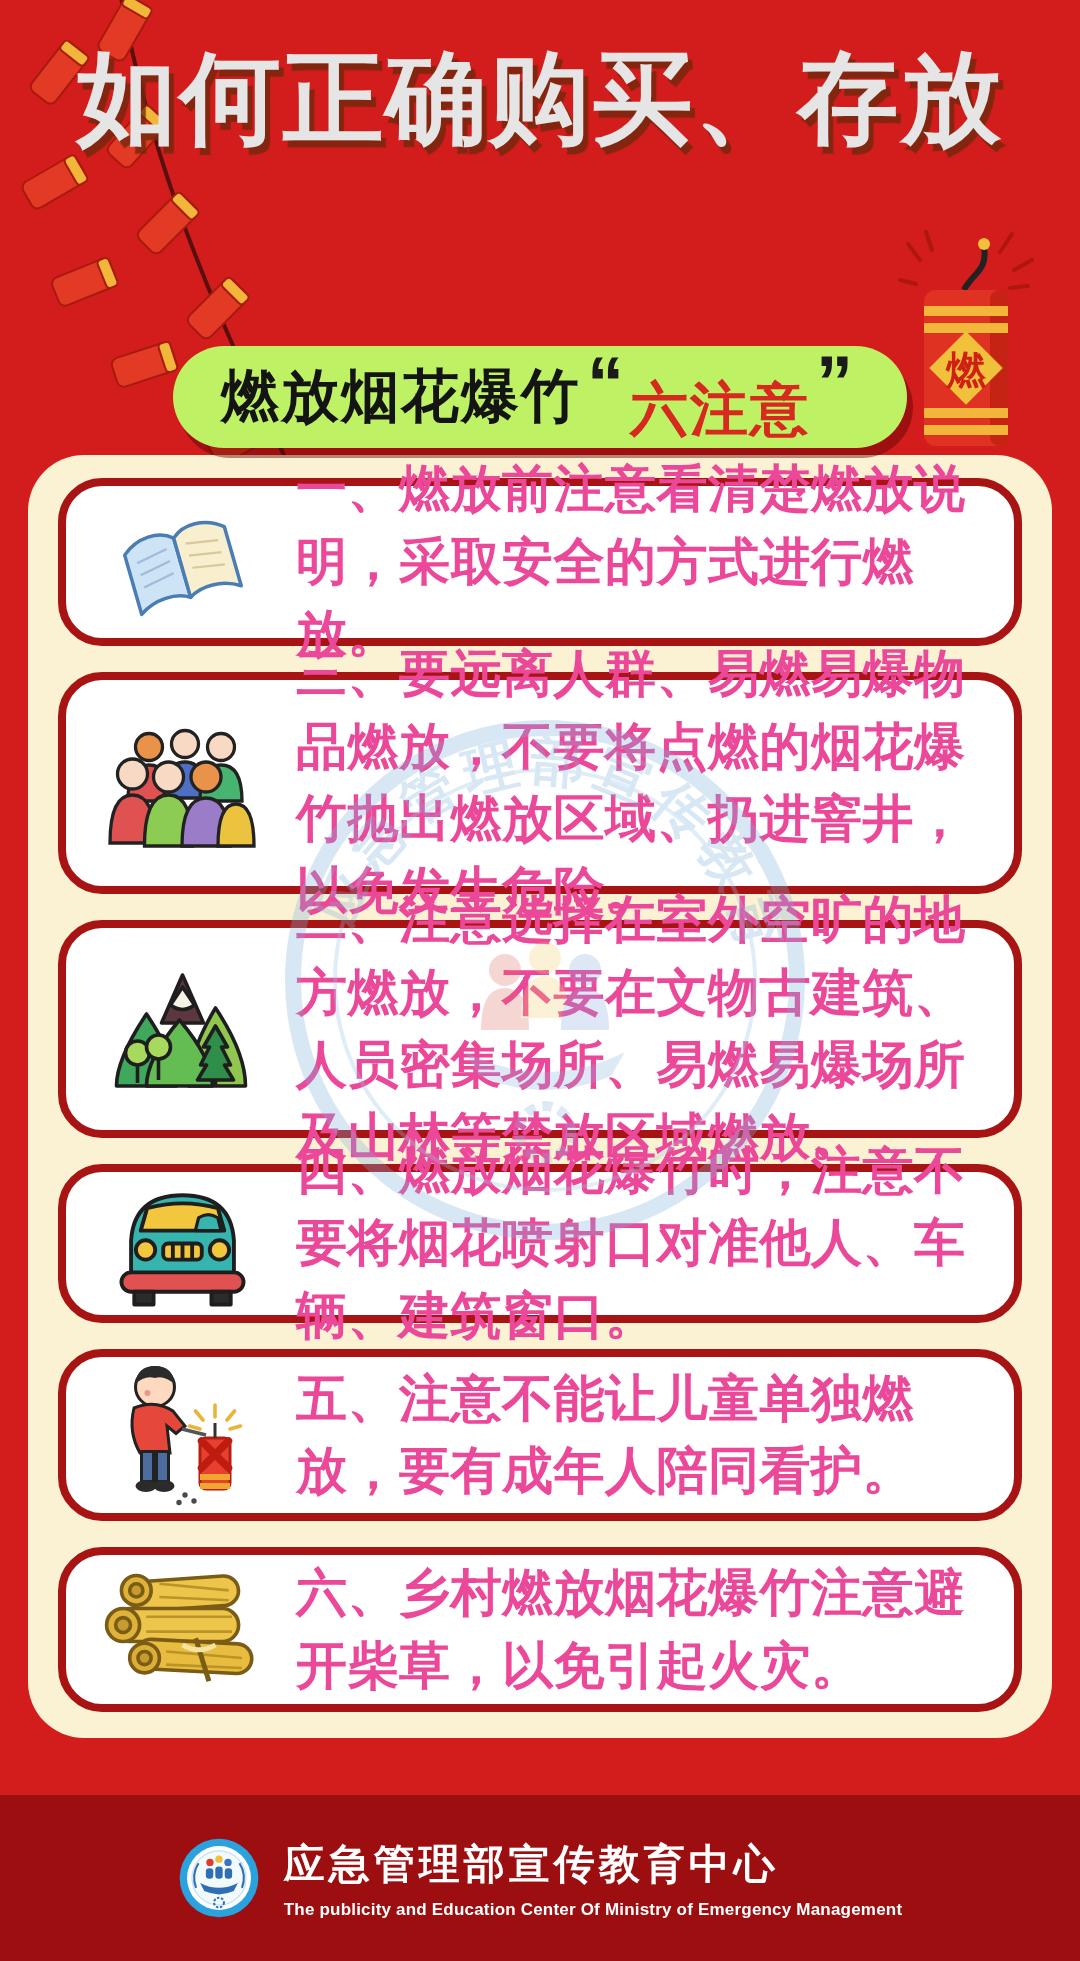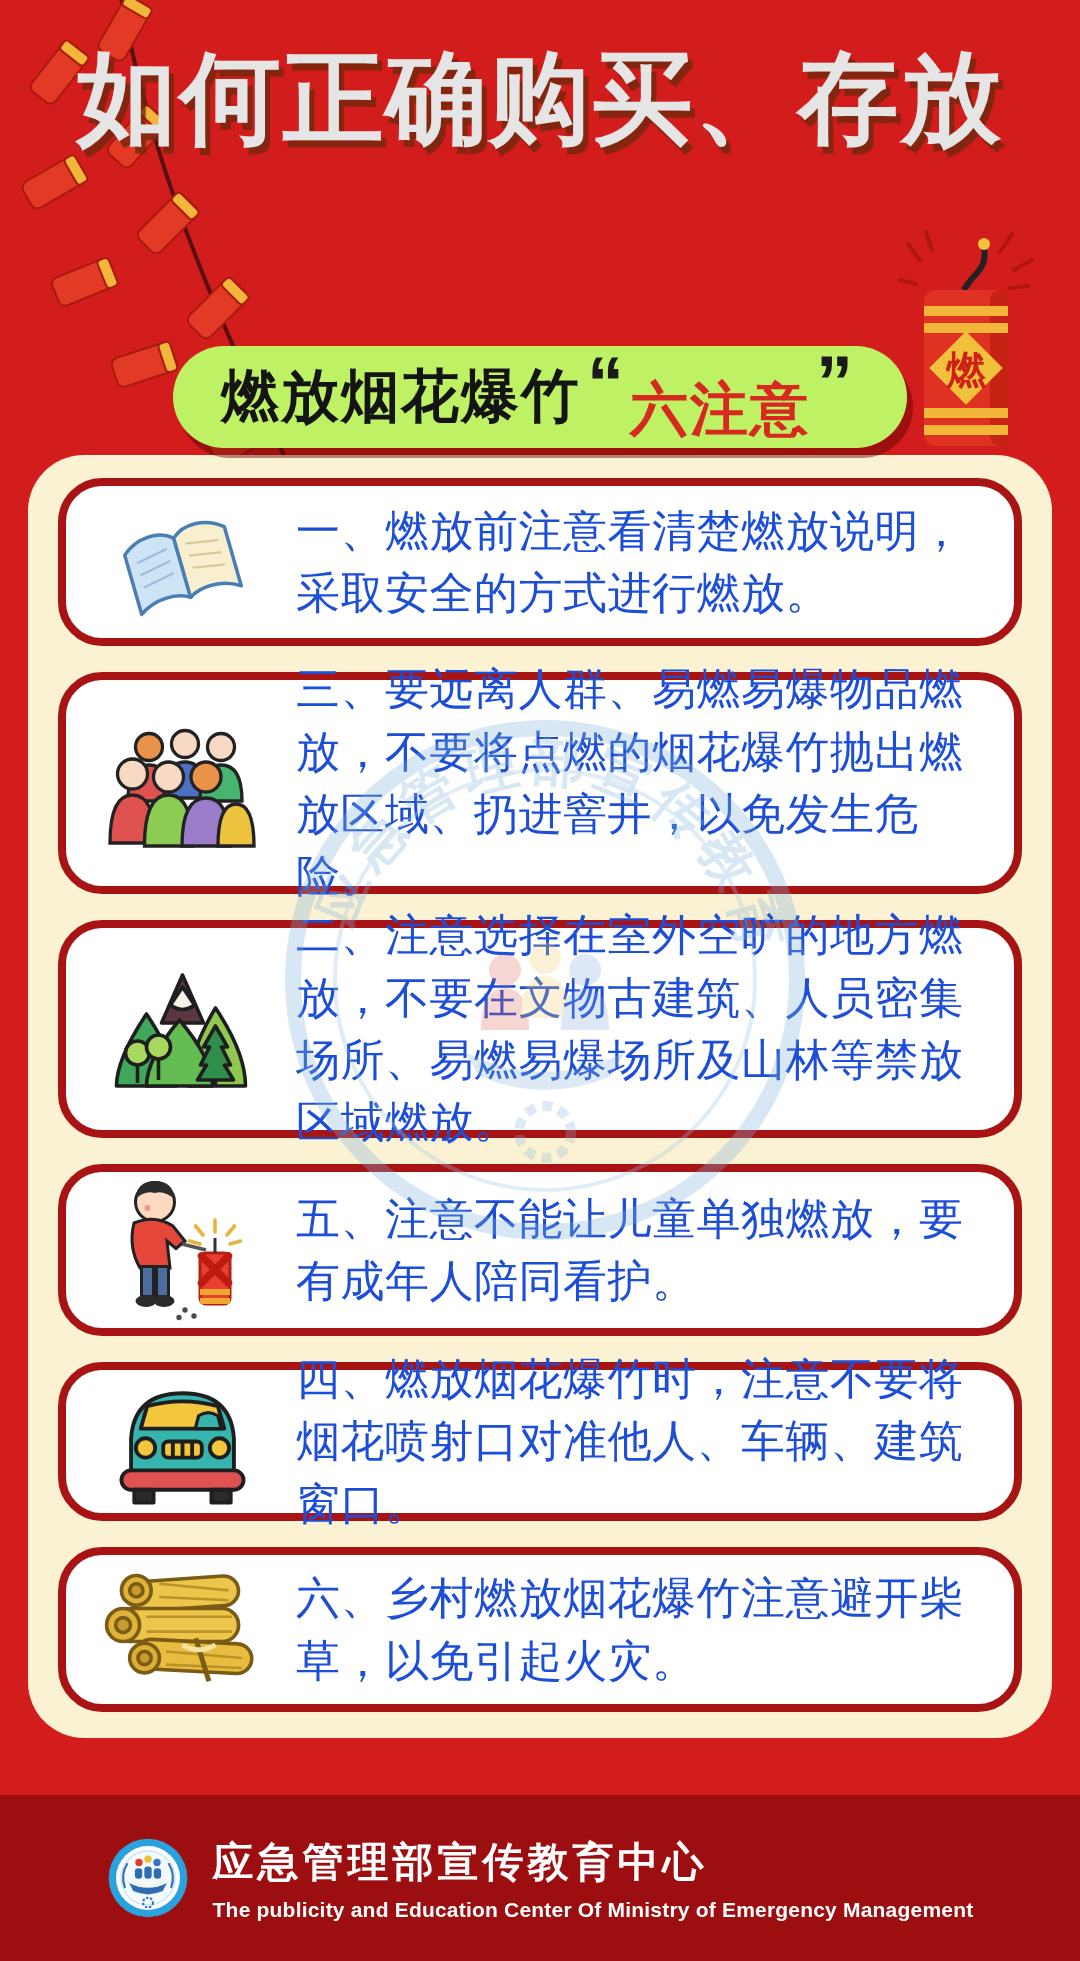--- a/index.html
+++ b/index.html
@@ -36,35 +36,35 @@
     box-sizing:border-box; padding:23px 30px 26px 30px;
     display:flex; flex-direction:column; gap:26px;
   }
   .tip-card{
     background:#ffffff; border:8px solid #a81414; border-radius:44px;
     box-sizing:border-box;
     display:flex; align-items:center; gap:16px; padding:10px 26px 10px 18px;
   }
   .tip-card .icon-box{width:196px; flex:0 0 196px; display:flex; justify-content:center; align-items:center;}
   .tip-card .tip-text{
-    flex:1; font-size:44px; font-weight:400; color:#1d4ed8; line-height:1.42;
+    flex:1; font-size:51px; font-weight:700; color:#ec4899; line-height:1.42;
     letter-spacing:0.5px;
   }
   .h168{min-height:168px}.h218{min-height:218px}.h222{min-height:222px}
   .h158{min-height:158px}.h172{min-height:172px}.h165{min-height:165px}
   
   .watermark{position:absolute; left:265px; top:700px; z-index:4; opacity:.30; pointer-events:none;}
   
   .footer{
     position:absolute; left:0; top:1795px; width:100%; height:166px; z-index:2;
     background:#9c0e10; display:flex; align-items:center; justify-content:center; gap:24px;
   }
   .footer .org{display:flex; flex-direction:column;}
   .footer .org-cn{font-size:41px; font-weight:900; color:#ffffff; letter-spacing:4px;}
-  .footer .org-en{font-size:21px; font-weight:700; color:#ffffff; margin-top:8px; letter-spacing:0.2px;}
+  .footer .org-en{font-size:17px; font-weight:700; color:#ffffff; margin-top:8px; letter-spacing:0.2px;}
 </style>
 </head>
 <body>
 
 <div class="poster">
 
   <svg class="cracker-string" width="360" height="580" viewBox="0 0 360 580">
     <path d="M118,-20 C140,110 185,270 330,545" stroke="#5a0f0f" stroke-width="4" fill="none"></path>
     <g stroke="#a81a0d" stroke-width="2">
       <g transform="translate(28,88) rotate(-52)">
@@ -201,20 +201,42 @@
             <circle cx="20" cy="66" r="8" fill="#a8d95f"></circle>
               <line x1="20" y1="74" x2="20" y2="86"></line>
             <circle cx="34" cy="62" r="8" fill="#a8d95f"></circle>
               <line x1="34" y1="70" x2="34" y2="84"></line>
             <path d="M72,48 L80,62 L76,62 L82,74 L78,74 L84,84 L60,84 L66,74 L62,74 L68,62 L64,62 Z" fill="#2f8f4a"></path>
             <line x1="72" y1="84" x2="72" y2="88"></line>
           </g>
         </svg>
       </span>
       <div class="tip-text">二、注意选择在室外空旷的地方燃放，不要在文物古建筑、人员密集场所、易燃易爆场所及山林等禁放区域燃放。</div>
+    </div>
+
+    <div class="tip-card h158">
+      <span class="icon-box">
+        <svg width="165" height="135" viewBox="0 0 100 84">
+          <g stroke="#1e1e1e" stroke-width="2.4" stroke-linejoin="round">
+            <path d="M18,40 Q20,12 50,12 Q80,12 82,40 L82,62 L18,62 Z" fill="#35b5ad"></path>
+            <path d="M28,20 Q50,14 72,20 L76,34 L24,34 Z" fill="#f3c73d"></path>
+            <path d="M60,26 Q66,22 72,26 L74,34 L58,34 Z" fill="#35b5ad" stroke-width="2"></path>
+            <circle cx="27" cy="46" r="6" fill="#f3c73d"></circle>
+            <circle cx="73" cy="46" r="6" fill="#f3c73d"></circle>
+            <rect x="38" y="42" width="24" height="10" rx="3" fill="#f3c73d"></rect>
+            <line x1="44" y1="42" x2="44" y2="52"></line>
+              <line x1="50" y1="42" x2="50" y2="52"></line>
+              <line x1="56" y1="42" x2="56" y2="52"></line>
+            <rect x="12" y="60" width="76" height="12" rx="6" fill="#e05252"></rect>
+            <rect x="20" y="72" width="12" height="8" fill="#2b2b2b"></rect>
+            <rect x="68" y="72" width="12" height="8" fill="#2b2b2b"></rect>
+          </g>
+        </svg>
+      </span>
+      <div class="tip-text">四、燃放烟花爆竹时，注意不要将烟花喷射口对准他人、车辆、建筑窗口。</div>
     </div>
 
     <div class="tip-card h172">
       <span class="icon-box">
         <svg width="150" height="150" viewBox="0 0 100 100">
           <circle cx="32" cy="18" r="13" fill="#fcd9bf" stroke="#222" stroke-width="2"></circle>
           <path d="M19,16 Q20,4 32,4 Q44,4 45,16 Q38,10 32,12 Q25,10 19,16 Z" fill="#2b2b2b"></path>
           <circle cx="27" cy="22" r="2" fill="#e79a92"></circle>
           <path d="M18,32 Q32,26 44,34 L52,44 L46,49 L40,44 L42,62 L22,62 Q14,48 18,32 Z" fill="#e5473a" stroke="#222" stroke-width="2"></path>
           <rect x="23" y="61" width="8" height="20" fill="#4d6d9e" stroke="#222" stroke-width="2"></rect>
@@ -237,42 +259,20 @@
           <g fill="#4a4a4a">
               <circle cx="52" cy="90" r="1.8"></circle>
               <circle cx="58" cy="94" r="1.8"></circle>
               <circle cx="48" cy="95" r="1.8"></circle>
             </g>
         </svg>
       </span>
       <div class="tip-text">五、注意不能让儿童单独燃放，要有成年人陪同看护。</div>
     </div>
 
-    <div class="tip-card h158">
-      <span class="icon-box">
-        <svg width="165" height="135" viewBox="0 0 100 84">
-          <g stroke="#1e1e1e" stroke-width="2.4" stroke-linejoin="round">
-            <path d="M18,40 Q20,12 50,12 Q80,12 82,40 L82,62 L18,62 Z" fill="#35b5ad"></path>
-            <path d="M28,20 Q50,14 72,20 L76,34 L24,34 Z" fill="#f3c73d"></path>
-            <path d="M60,26 Q66,22 72,26 L74,34 L58,34 Z" fill="#35b5ad" stroke-width="2"></path>
-            <circle cx="27" cy="46" r="6" fill="#f3c73d"></circle>
-            <circle cx="73" cy="46" r="6" fill="#f3c73d"></circle>
-            <rect x="38" y="42" width="24" height="10" rx="3" fill="#f3c73d"></rect>
-            <line x1="44" y1="42" x2="44" y2="52"></line>
-              <line x1="50" y1="42" x2="50" y2="52"></line>
-              <line x1="56" y1="42" x2="56" y2="52"></line>
-            <rect x="12" y="60" width="76" height="12" rx="6" fill="#e05252"></rect>
-            <rect x="20" y="72" width="12" height="8" fill="#2b2b2b"></rect>
-            <rect x="68" y="72" width="12" height="8" fill="#2b2b2b"></rect>
-          </g>
-        </svg>
-      </span>
-      <div class="tip-text">四、燃放烟花爆竹时，注意不要将烟花喷射口对准他人、车辆、建筑窗口。</div>
-    </div>
-
     <div class="tip-card h165">
       <span class="icon-box">
         <svg width="165" height="130" viewBox="0 0 100 78">
           <g stroke="#7a5c16" stroke-width="2.2" stroke-linejoin="round">
             <rect x="18" y="8" width="66" height="18" rx="9" fill="#ecc54a" transform="rotate(-4 50 17)"></rect>
             <circle cx="22" cy="15" r="9" fill="#e0b23a"></circle>
               <circle cx="22" cy="15" r="4" fill="#c89b2e"></circle>
             <rect x="8" y="26" width="76" height="20" rx="10" fill="#ecc54a"></rect>
             <circle cx="14" cy="36" r="10" fill="#e0b23a"></circle>
               <circle cx="14" cy="36" r="4.5" fill="#c89b2e"></circle>

